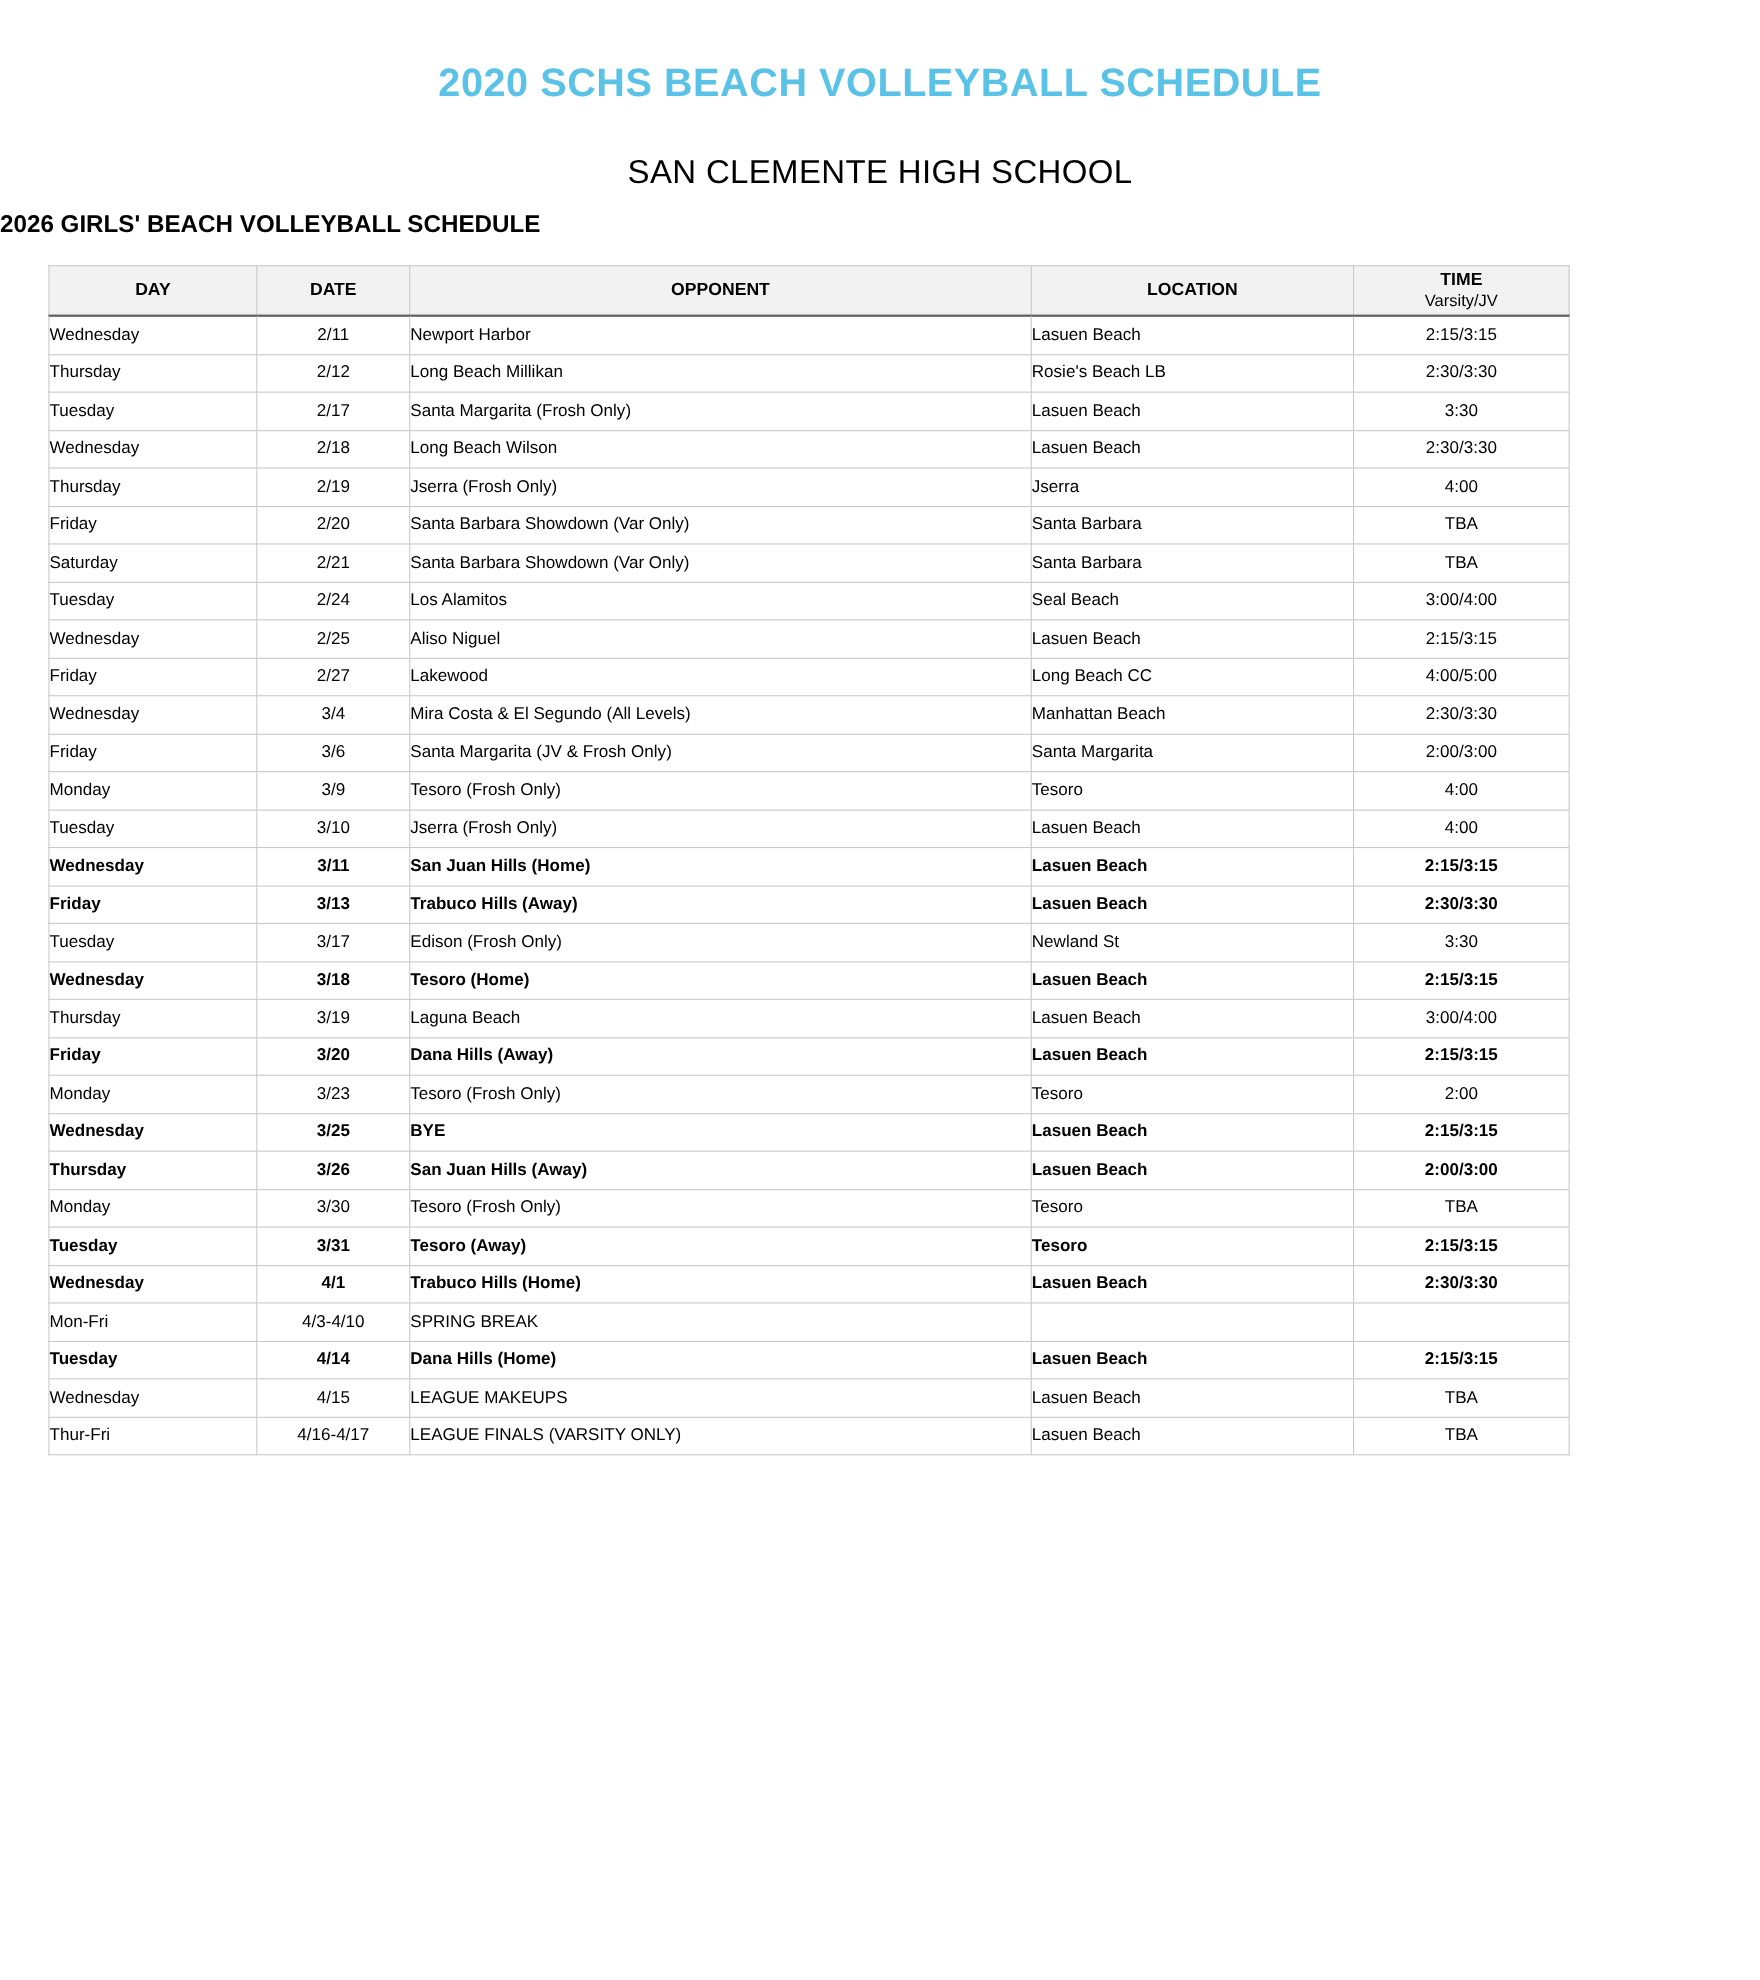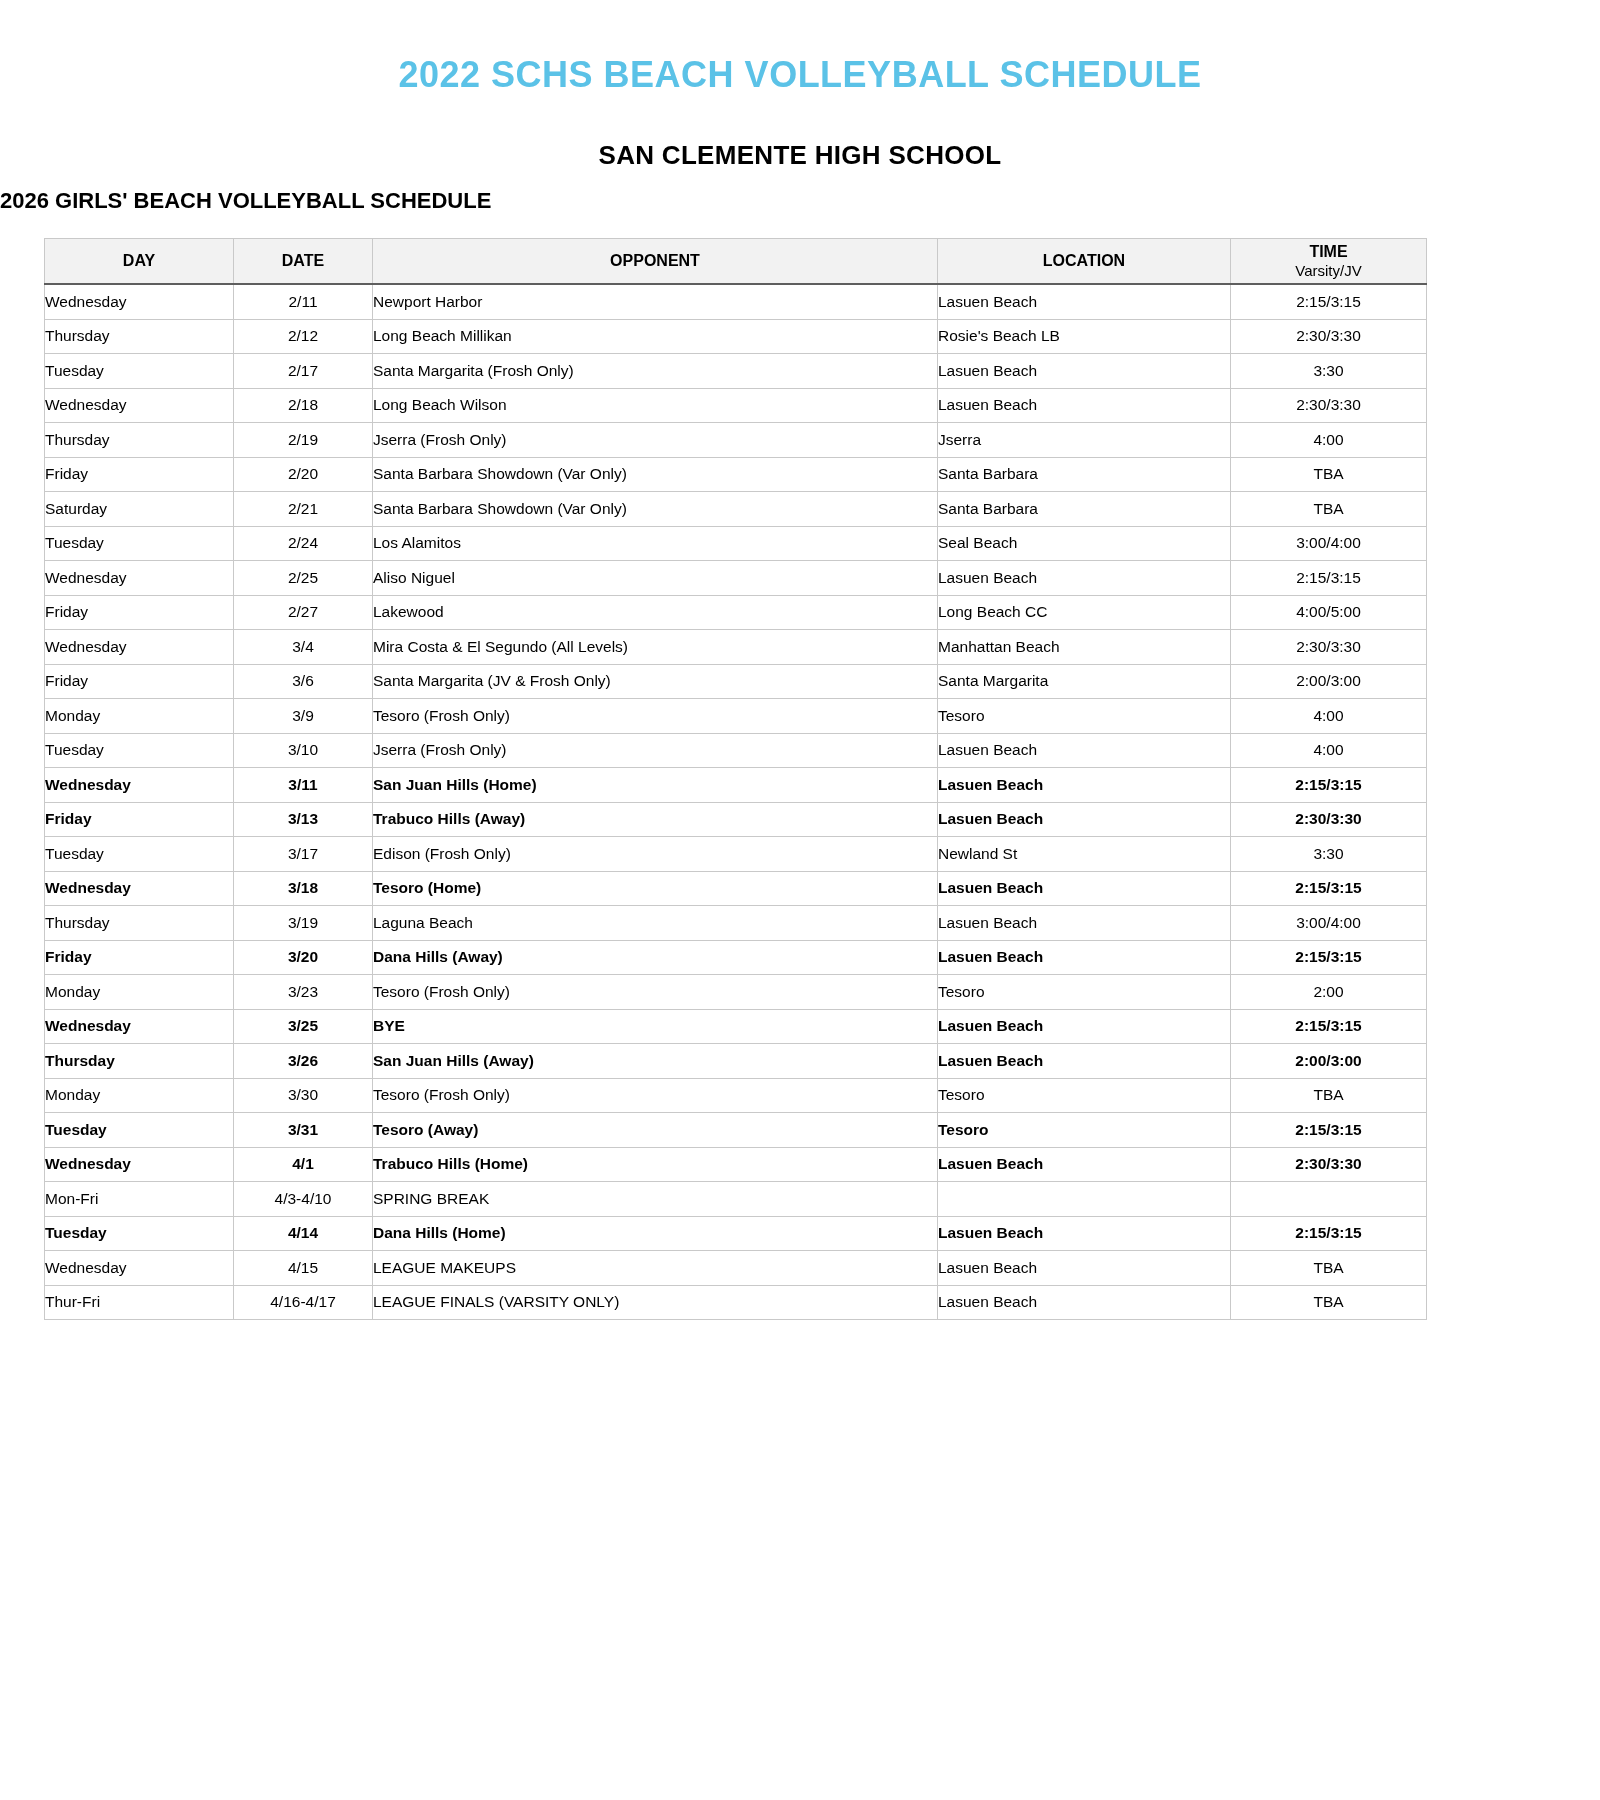--- a/index.html
+++ b/index.html
@@ -21,22 +21,22 @@
     padding-top: 54px;
     text-align: center;
     font-size: 36px;
     font-weight: 700;
     letter-spacing: 0.5px;
     color: var(--title-accent, #5BC2E7);
   }
   .school-title {
     margin: 44px 0 0 0;
     text-align: center;
-    font-size: 26px;
-    font-weight: 700;
+    font-size: 30px;
+    font-weight: 400;
     letter-spacing: 0.3px;
   }
   .subtitle {
     margin: 17px 0 0 0;
     text-align: left;
     font-size: 22px;
     font-weight: 700;
   }
   table.schedule-table {
     margin-left: 44px;
@@ -85,21 +85,21 @@
     margin: 15px 0 0 112px;
     font-size: 14.5px;
     color: var(--footnote, #595959);
   }
 </style>
 </head>
 <body>
 
 <div class="page">
 
-  <h1 class="main-title">2022 SCHS BEACH VOLLEYBALL SCHEDULE</h1>
+  <h1 class="main-title">2020 SCHS BEACH VOLLEYBALL SCHEDULE</h1>
 
   <h2 class="school-title">SAN CLEMENTE HIGH SCHOOL</h2>
 
   <h3 class="subtitle">2026 GIRLS' BEACH VOLLEYBALL SCHEDULE</h3>
 
   <table class="schedule-table">
     <colgroup>
       <col style="width:189px">
       <col style="width:139px">
       <col style="width:565px">

